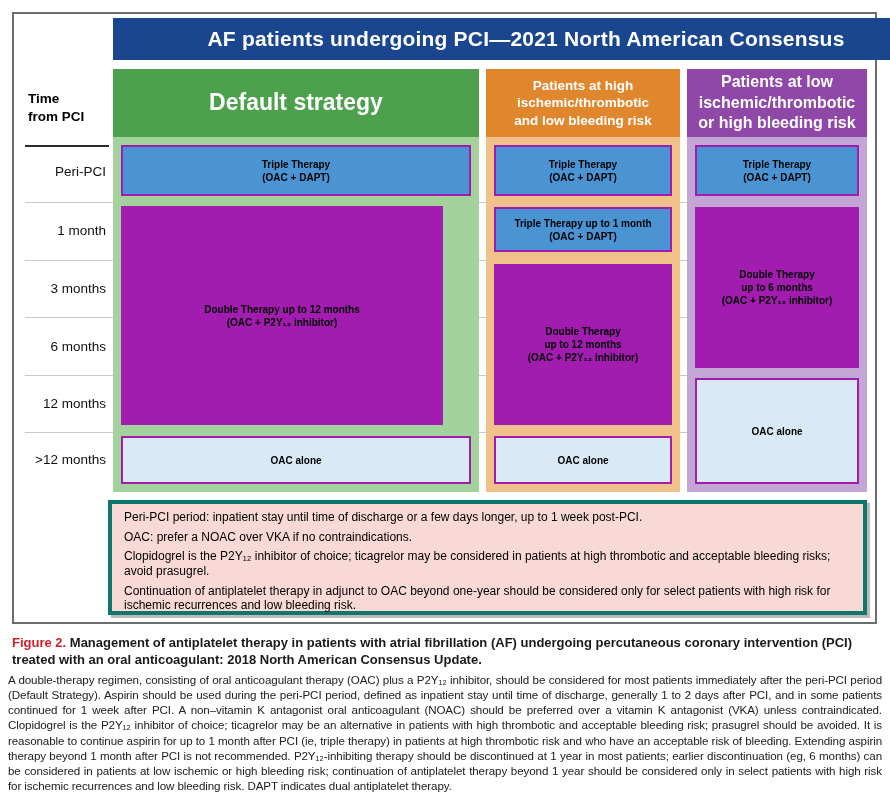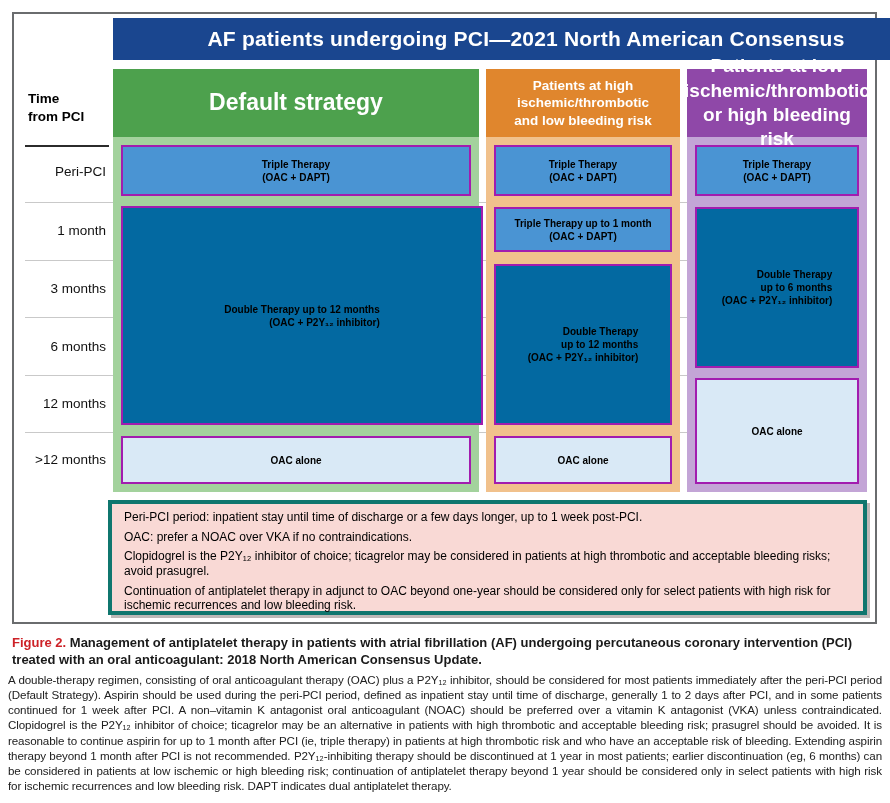--- a/index.html
+++ b/index.html
@@ -16,34 +16,34 @@
   .rule-dark{position:absolute;left:25px;top:145px;width:84px;height:2px;background:#2b2b2b;}
   .time-head{position:absolute;left:28px;top:90px;font-weight:bold;font-size:13.5px;line-height:1.3;white-space:pre-line;}
   .rowlab{position:absolute;left:16px;width:90px;text-align:right;font-size:13.5px;color:#111;}
   .col-head{
     position:absolute;top:69px;height:68px;display:flex;align-items:center;justify-content:center;
     color:#fff;font-weight:bold;text-align:center;white-space:pre-line;line-height:1.28;
   }
   .col-body{position:absolute;top:137px;height:355px;}
   .h-green{left:113px;width:366px;background:#4da14d;font-size:23px;}
   .h-orange{left:486px;width:194px;background:#e0862d;font-size:13.5px;}
-  .h-purple{left:687px;width:180px;background:#8f48a8;font-size:19px;}
+  .h-purple{left:687px;width:180px;background:#8f48a8;font-size:16px;}
   .b-green{left:113px;width:366px;background:#a3d29d;}
   .b-orange{left:486px;width:194px;background:#f1c18c;}
   .b-purple{left:687px;width:180px;background:#c3a5d6;}
   .tbox{
     position:absolute;border:2px solid #a21caf;box-sizing:border-box;
     display:flex;align-items:center;justify-content:center;text-align:center;
     font-weight:bold;font-size:10px;line-height:1.3;white-space:pre-line;color:#000;
   }
   .bg-mid{background:#4a94d3;}
-  .bg-light{background:#0369a1;text-align:right;}
+  .bg-light{background:#a21caf;}
   .bg-pale{background:#d9e9f6;}
   .g1{left:121px;top:145px;width:350px;height:51px;}
-  .g2{left:121px;top:206px;width:362px;height:219px;}
+  .g2{left:121px;top:206px;width:322px;height:219px;}
   .g3{left:121px;top:436px;width:350px;height:48px;}
   .o1{left:494px;top:145px;width:178px;height:51px;}
   .o2{left:494px;top:207px;width:178px;height:45px;}
   .o3{left:494px;top:264px;width:178px;height:161px;}
   .o4{left:494px;top:436px;width:178px;height:48px;}
   .p1{left:695px;top:145px;width:164px;height:51px;}
   .p2{left:695px;top:207px;width:164px;height:161px;}
   .p3{left:695px;top:378px;width:164px;height:106px;}
   .notes{
     position:absolute;left:108px;top:500px;width:759px;height:115px;box-sizing:border-box;

